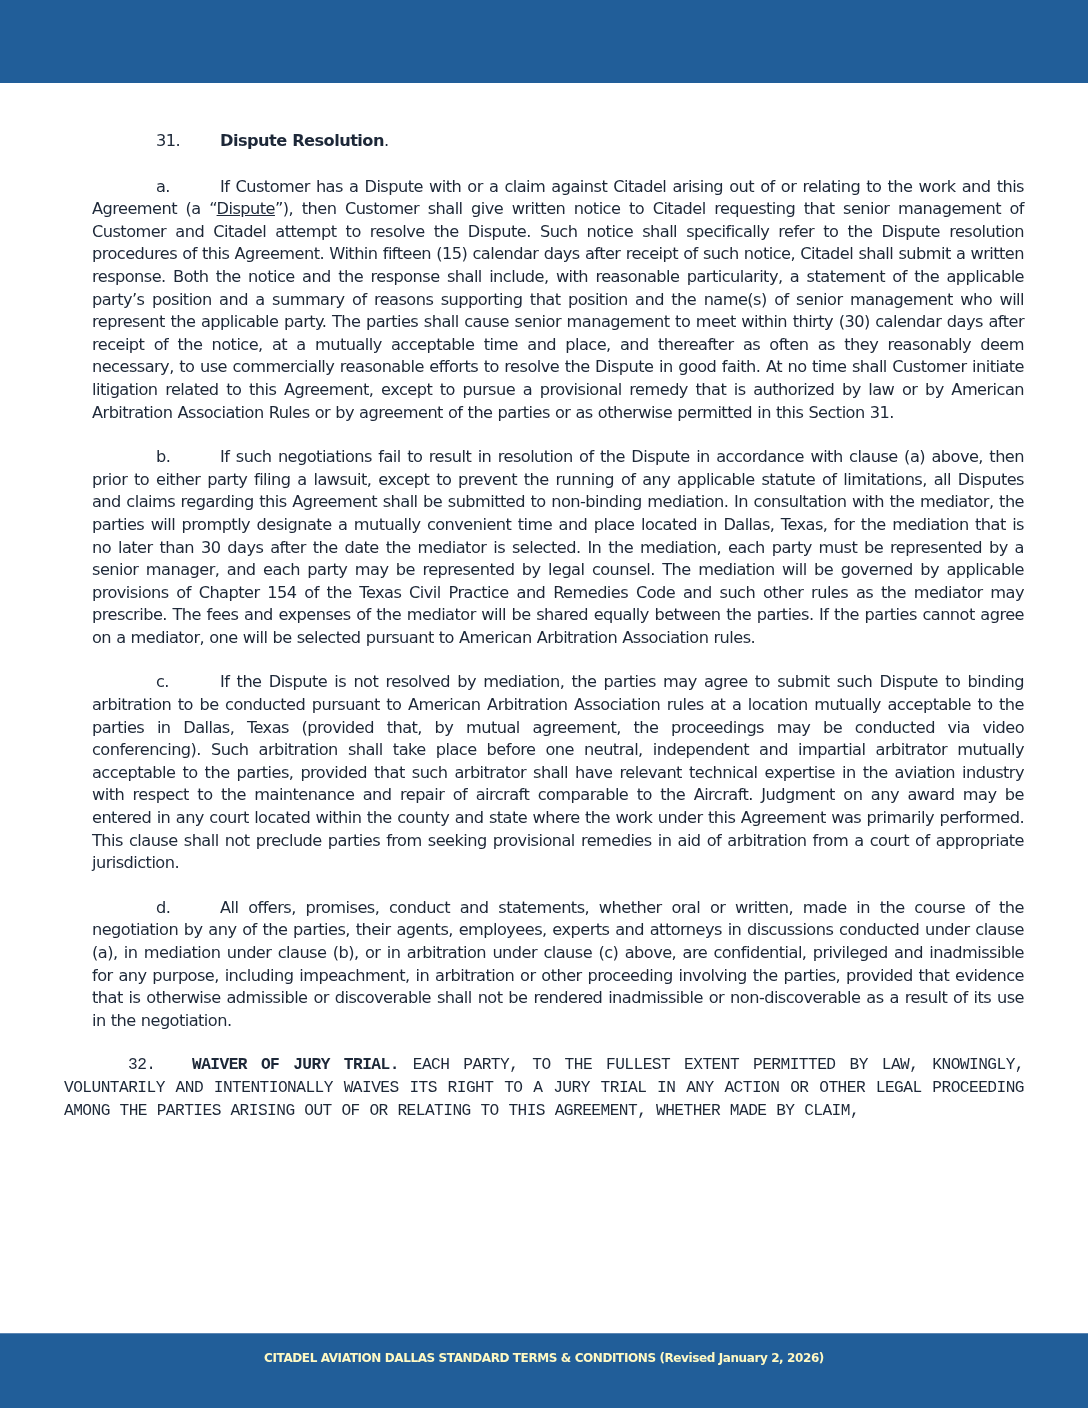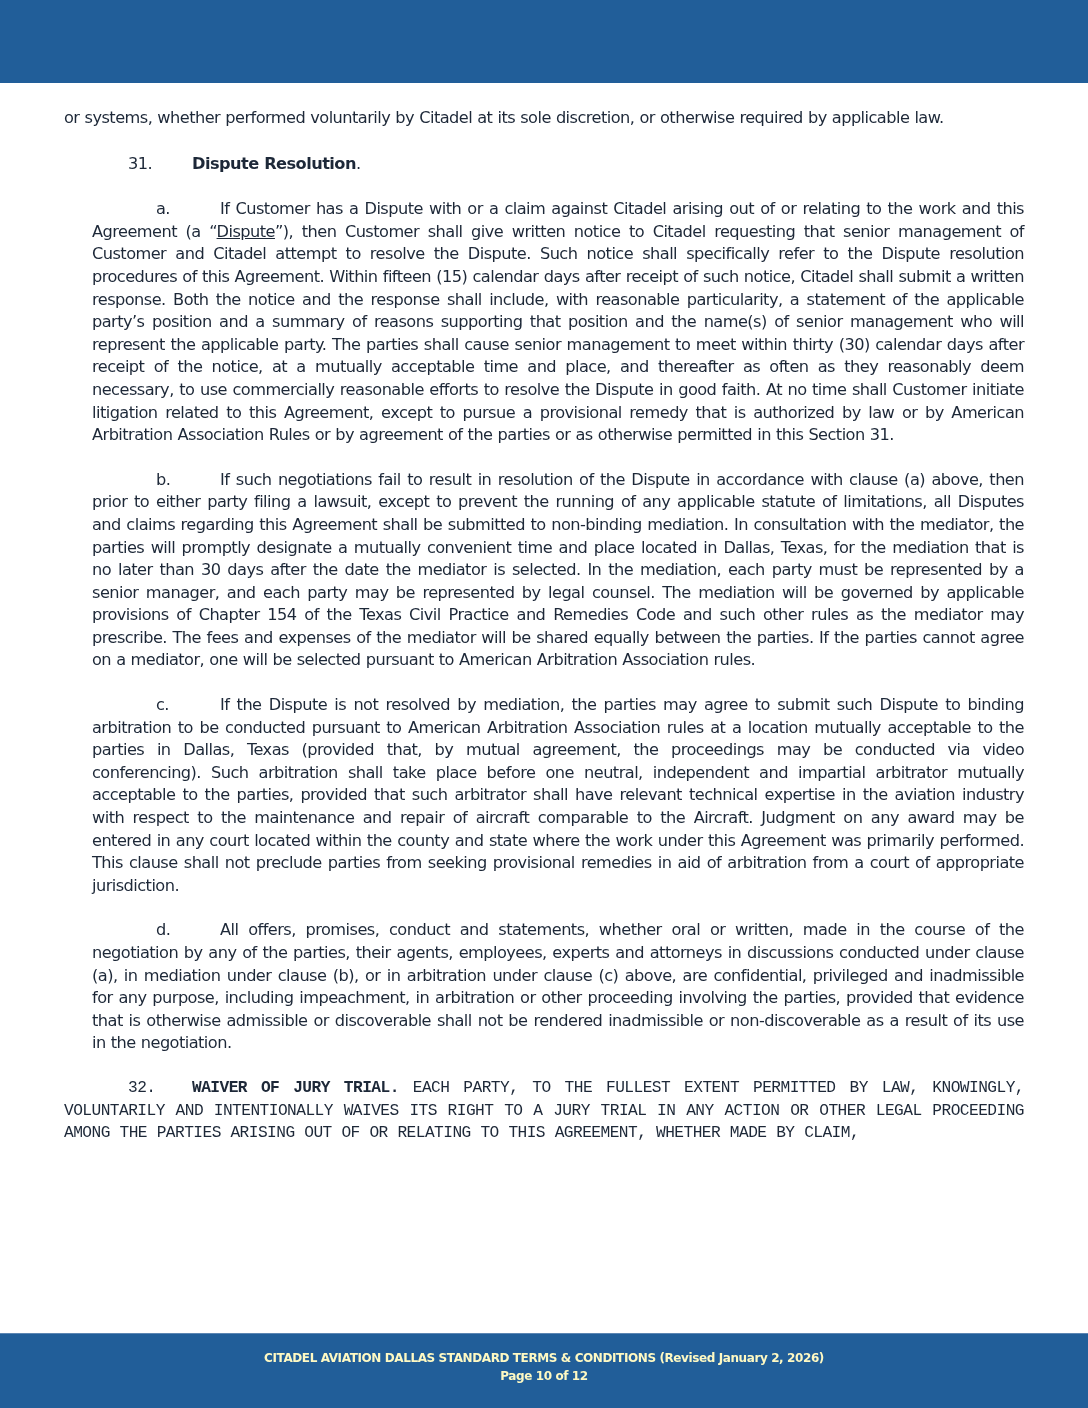--- a/index.html
+++ b/index.html
@@ -24,37 +24,36 @@
       padding-top: 15px; line-height: 18px;
     }
     .content {
       position: absolute; left: 64px; top: 107px; width: 960px;
       font-size: 16.2px; line-height: 22.6px; letter-spacing: -0.55px;
       word-spacing: 0.5px;
     }
     .para { text-align: justify; margin: 0; }
     .indent-block { margin-left: 28px; }
     .section-head {
-      margin: 23px 0 23px 64px;
+      margin: 23px 0 23px 92px;
     }
     .num { display: inline-block; width: 64px; }
     .sub-letter { display: inline-block; width: 64px; }
     .first-line-sub { text-indent: 64px; }
     .bold { font-weight: bold; }
     .u { text-decoration: underline; }
     .gap { height: 22px; }
     .sec32 { text-indent: 64px; text-align: justify; margin: 0; font-family: Liberation Mono, monospace; }
   </style>
 </head>
 <body>
 
 <div class="header-band"></div>
 
 <div class="content">
-  <p class="para">or systems, whether performed voluntarily by Citadel at its sole discretion, or otherwise required by applicable law.</p>
 
   <div class="section-head">
     <span class="num">31.</span><span class="bold">Dispute Resolution</span><span>.</span>
   </div>
 
   <div class="indent-block">
     <p class="para first-line-sub"><span class="sub-letter" style="text-indent:0">a.</span><span>If Customer has a Dispute with or a claim against Citadel arising out of or relating to the work and this Agreement (a “</span><span class="u">Dispute</span><span>”), then Customer shall give written notice to Citadel requesting that senior management of Customer and Citadel attempt to resolve the Dispute. Such notice shall specifically refer to the Dispute resolution procedures of this Agreement. Within fifteen (15) calendar days after receipt of such notice, Citadel shall submit a written response. Both the notice and the response shall include, with reasonable particularity, a statement of the applicable party’s position and a summary of reasons supporting that position and the name(s) of senior management who will represent the applicable party. The parties shall cause senior management to meet within thirty (30) calendar days after receipt of the notice, at a mutually acceptable time and place, and thereafter as often as they reasonably deem necessary, to use commercially reasonable efforts to resolve the Dispute in good faith. At no time shall Customer initiate litigation related to this Agreement, except to pursue a provisional remedy that is authorized by law or by American Arbitration Association Rules or by agreement of the parties or as otherwise permitted in this Section 31.</span></p>
     <div class="gap"></div>
     <p class="para first-line-sub"><span class="sub-letter" style="text-indent:0">b.</span><span>If such negotiations fail to result in resolution of the Dispute in accordance with clause (a) above, then prior to either party filing a lawsuit, except to prevent the running of any applicable statute of limitations, all Disputes and claims regarding this Agreement shall be submitted to non-binding mediation. In consultation with the mediator, the parties will promptly designate a mutually convenient time and place located in Dallas, Texas, for the mediation that is no later than 30 days after the date the mediator is selected.  In the mediation, each party must be represented by a senior manager, and each party may be represented by legal counsel.  The mediation will be governed by applicable provisions of Chapter 154 of the Texas Civil Practice and Remedies Code and such other rules as the mediator may prescribe.  The fees and expenses of the mediator will be shared equally between the parties.  If the parties cannot agree on a mediator, one will be selected pursuant to American Arbitration Association rules.</span></p>
     <div class="gap"></div>
@@ -62,14 +61,13 @@
     <div class="gap"></div>
     <p class="para first-line-sub"><span class="sub-letter" style="text-indent:0">d.</span><span>All offers, promises, conduct and statements, whether oral or written, made in the course of the negotiation by any of the parties, their agents, employees, experts and attorneys in discussions conducted under clause (a), in mediation under clause (b), or in arbitration under clause (c) above, are confidential, privileged and inadmissible for any purpose, including impeachment, in arbitration or other proceeding involving the parties, provided that evidence that is otherwise admissible or discoverable shall not be rendered inadmissible or non-discoverable as a result of its use in the negotiation.</span></p>
   </div>
   <div class="gap"></div>
 
   <p class="sec32"><span class="num" style="text-indent:0">32.</span><span class="bold">WAIVER OF JURY TRIAL</span><span class="bold">.</span> <span>EACH PARTY, TO THE FULLEST EXTENT PERMITTED BY LAW, KNOWINGLY, VOLUNTARILY AND INTENTIONALLY WAIVES ITS RIGHT TO A JURY TRIAL IN ANY ACTION OR OTHER LEGAL PROCEEDING AMONG THE PARTIES ARISING OUT OF OR RELATING TO THIS AGREEMENT, WHETHER MADE BY CLAIM,</span></p>
 </div>
 
 <div class="footer-band">
   <div>CITADEL AVIATION DALLAS STANDARD TERMS &amp; CONDITIONS (Revised January 2, 2026)</div>
-  <div>Page 10 of 12</div>
 </div>
 
 </body></html>

